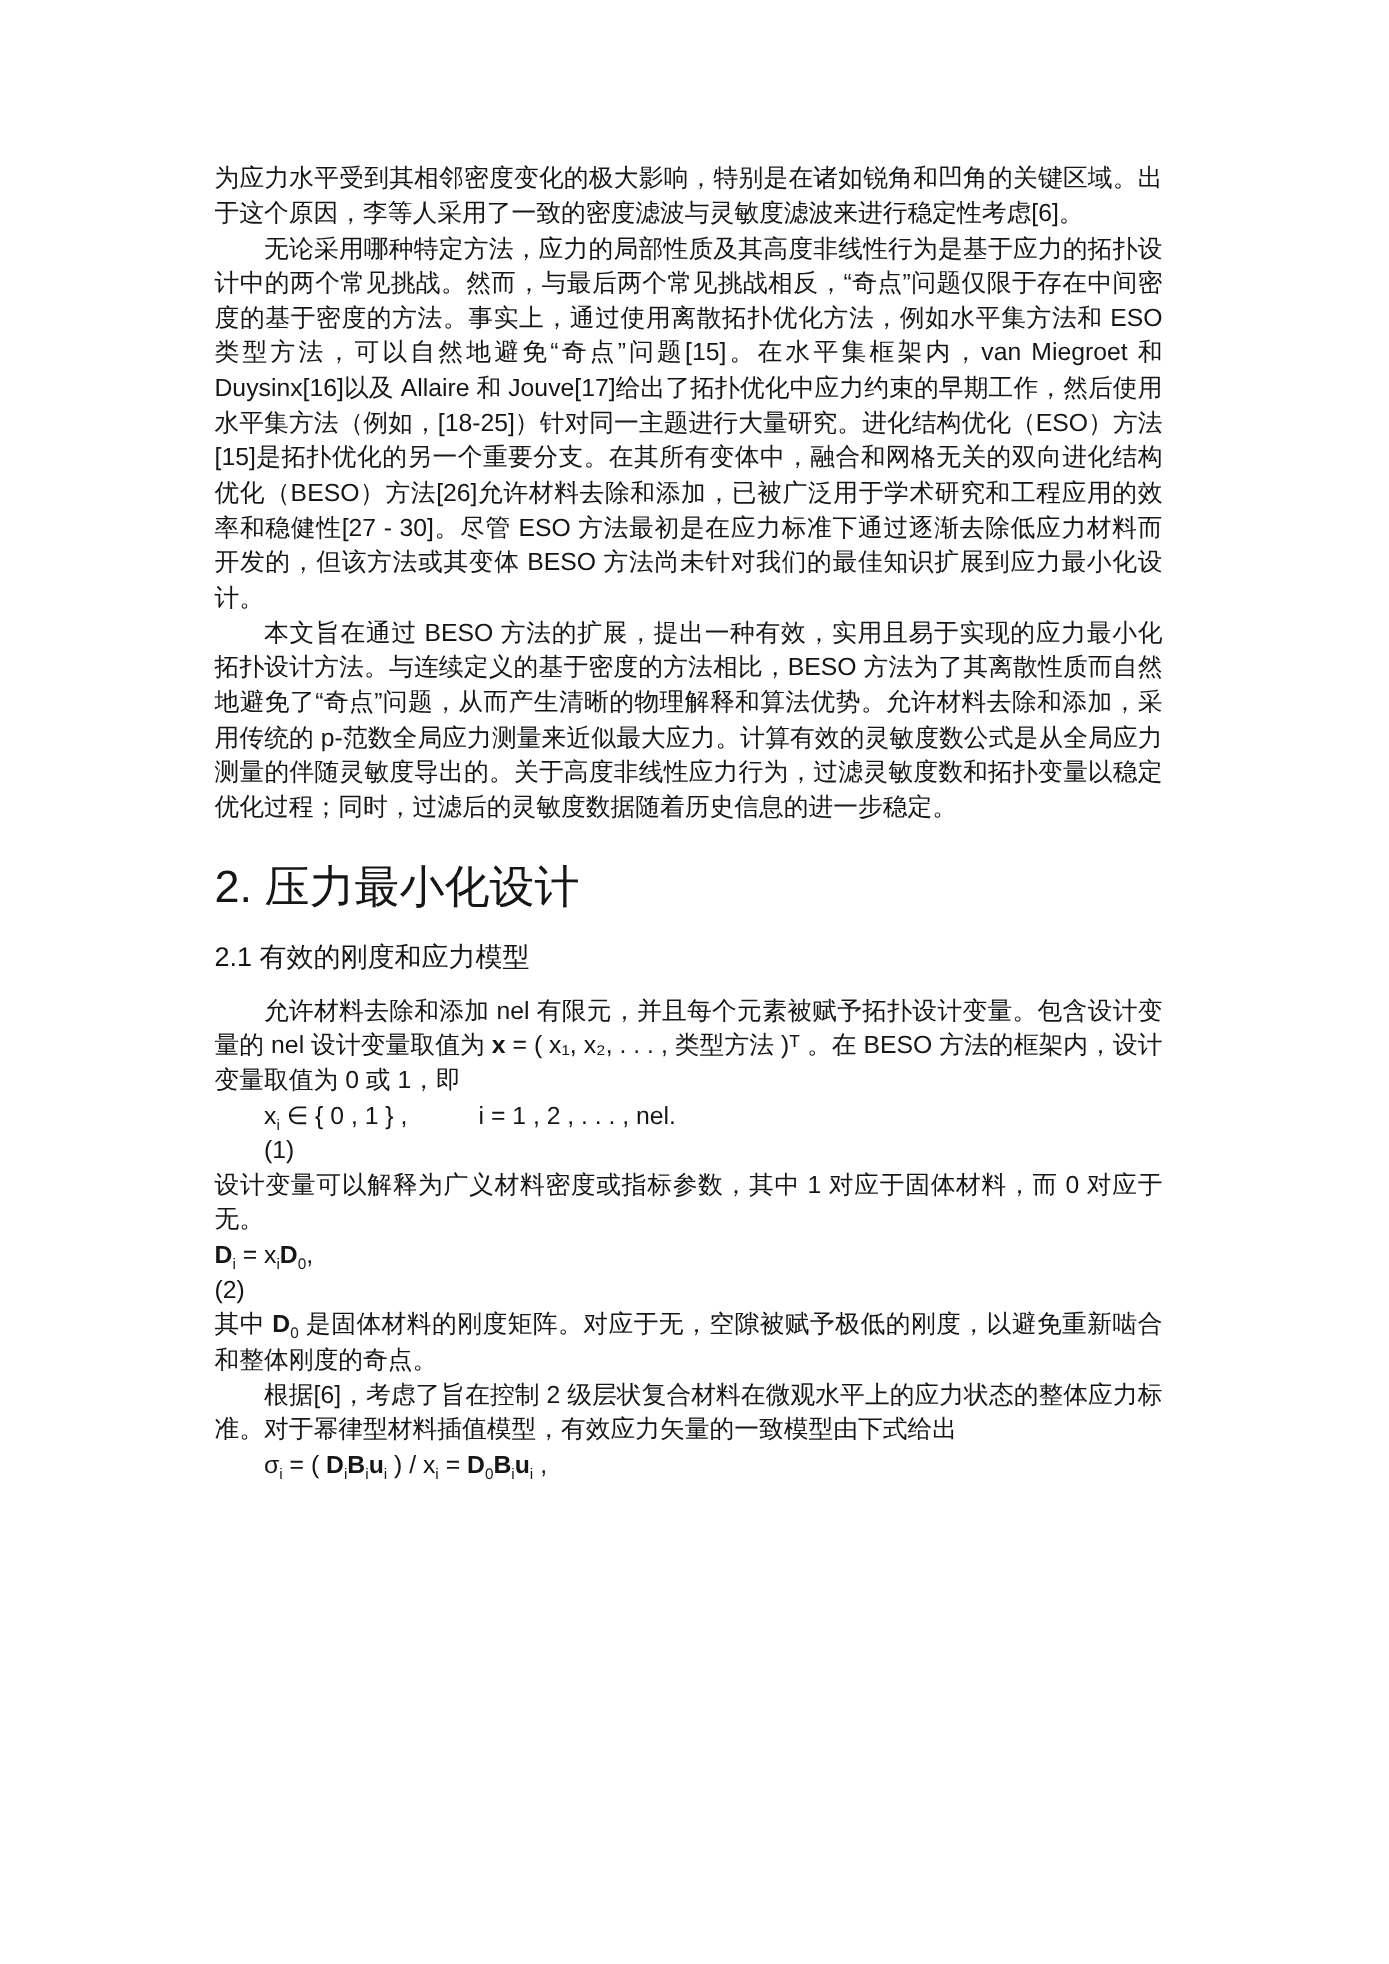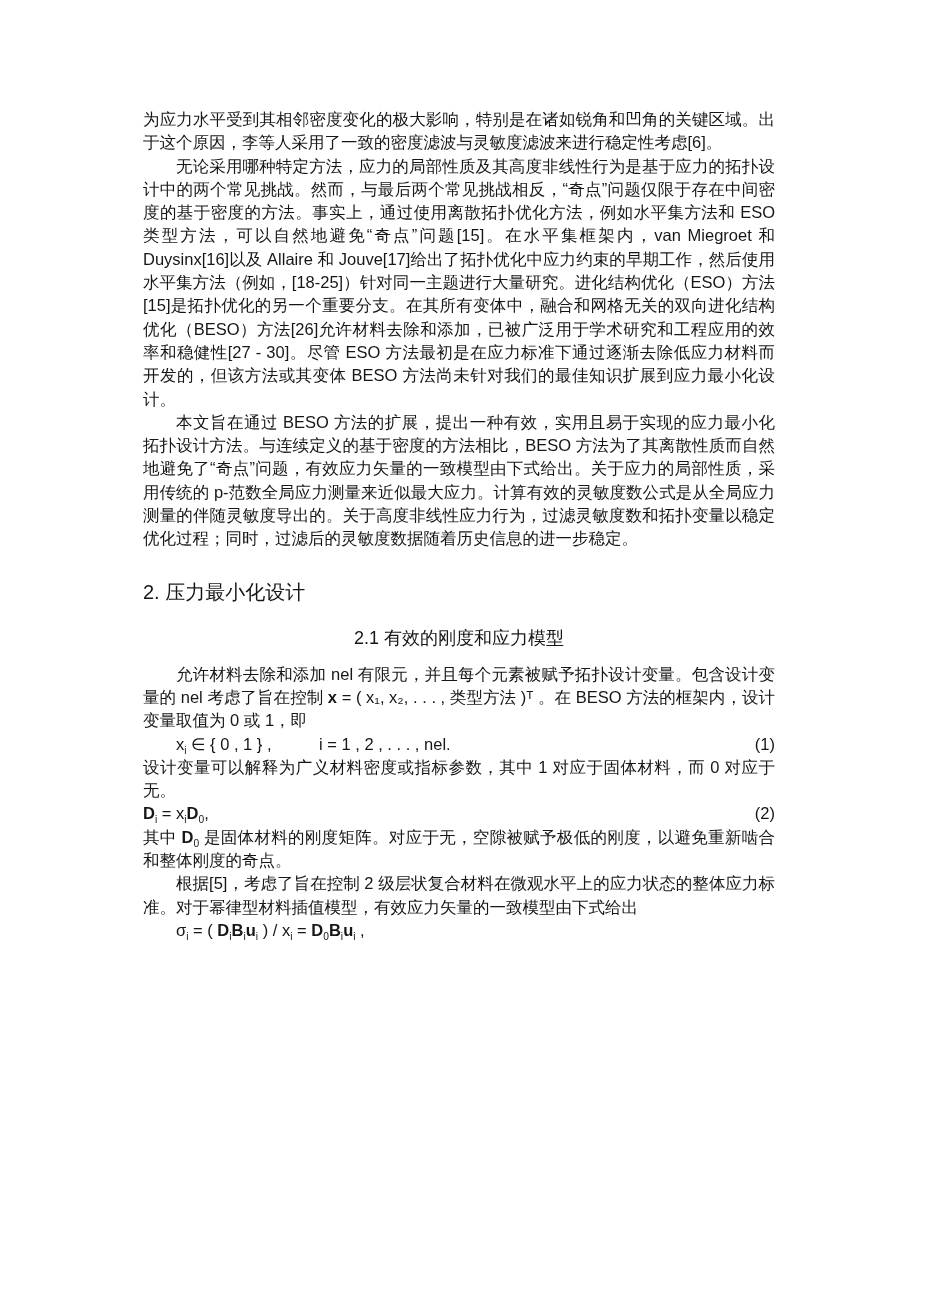--- a/index.html
+++ b/index.html
@@ -20,36 +20,36 @@
     color: #161616;
     overflow: hidden;
   }
   p.para {
     margin: 0;
     text-align: justify;
     text-indent: 2em;
   }
   p.no-indent { text-indent: 0; }
   h2.sec {
-    font-size: 20px;
+    font-size: 30px;
     font-weight: 400;
     margin: 26px 0 18px 0;
     line-height: 30px;
   }
   h3.subsec {
     font-size: 18px;
     font-weight: 400;
     margin: 16px 0 12px 0;
     line-height: 26px;
-    text-align: center;
   }
   .eqrow {
     display: flex;
     justify-content: space-between;
     align-items: baseline;
+    flex-direction: column;
   }
   .eqrow.indent { padding-left: 2em; }
   .eqbody { white-space: nowrap; }
   .eqnum { flex: 0 0 auto; }
   .eqgap { display: inline-block; width: 2.6em; }
   sub {
     font-size: 0.62em;
     line-height: 0;
   }
   .bf { font-weight: bold; }
@@ -57,43 +57,43 @@
 </style>
 </head>
 <body>
 
 <div class="page">
 
   <p class="para no-indent">为应力水平受到其相邻密度变化的极大影响，特别是在诸如锐角和凹角的关键区域。出于这个原因，李等人采用了一致的密度滤波与灵敏度滤波来进行稳定性考虑[6]。</p>
 
   <p class="para">无论采用哪种特定方法，应力的局部性质及其高度非线性行为是基于应力的拓扑设计中的两个常见挑战。然而，与最后两个常见挑战相反，“奇点”问题仅限于存在中间密度的基于密度的方法。事实上，通过使用离散拓扑优化方法，例如水平集方法和 ESO 类型方法，可以自然地避免“奇点”问题[15]。在水平集框架内，van Miegroet 和 Duysinx[16]以及 Allaire 和 Jouve[17]给出了拓扑优化中应力约束的早期工作，然后使用水平集方法（例如，[18-25]）针对同一主题进行大量研究。进化结构优化（ESO）方法[15]是拓扑优化的另一个重要分支。在其所有变体中，融合和网格无关的双向进化结构优化（BESO）方法[26]允许材料去除和添加，已被广泛用于学术研究和工程应用的效率和稳健性[27 - 30]。尽管 ESO 方法最初是在应力标准下通过逐渐去除低应力材料而开发的，但该方法或其变体 BESO 方法尚未针对我们的最佳知识扩展到应力最小化设计。</p>
 
-  <p class="para">本文旨在通过 BESO 方法的扩展，提出一种有效，实用且易于实现的应力最小化拓扑设计方法。与连续定义的基于密度的方法相比，BESO 方法为了其离散性质而自然地避免了“奇点”问题，有效应力矢量的一致模型由下式给出。关于应力的局部性质，采用传统的 p-范数全局应力测量来近似最大应力。计算有效的灵敏度数公式是从全局应力测量的伴随灵敏度导出的。关于高度非线性应力行为，过滤灵敏度数和拓扑变量以稳定优化过程；同时，过滤后的灵敏度数据随着历史信息的进一步稳定。</p>
+  <p class="para">本文旨在通过 BESO 方法的扩展，提出一种有效，实用且易于实现的应力最小化拓扑设计方法。与连续定义的基于密度的方法相比，BESO 方法为了其离散性质而自然地避免了“奇点”问题，从而产生清晰的物理解释和算法优势。允许材料去除和添加，采用传统的 p-范数全局应力测量来近似最大应力。计算有效的灵敏度数公式是从全局应力测量的伴随灵敏度导出的。关于高度非线性应力行为，过滤灵敏度数和拓扑变量以稳定优化过程；同时，过滤后的灵敏度数据随着历史信息的进一步稳定。</p>
 
 
   <h2 class="sec">2. 压力最小化设计</h2>
 
   <h3 class="subsec">2.1 有效的刚度和应力模型</h3>
 
-  <p class="para"><span>允许材料去除和添加 </span><span class="it">nel</span><span> 有限元，并且每个元素被赋予拓扑设计变量。包含设计变量的 </span><span class="it">nel</span><span> 考虑了旨在控制 </span><span class="bf">x</span><span> = ( </span><span class="it">x₁, x₂, . . . , 类型方法</span><span> )ᵀ 。在 BESO 方法的框架内，设计变量取值为 0 或 1，即</span></p>
+  <p class="para"><span>允许材料去除和添加 </span><span class="it">nel</span><span> 有限元，并且每个元素被赋予拓扑设计变量。包含设计变量的 </span><span class="it">nel</span><span> 设计变量取值为 </span><span class="bf">x</span><span> = ( </span><span class="it">x₁, x₂, . . . , 类型方法</span><span> )ᵀ 。在 BESO 方法的框架内，设计变量取值为 0 或 1，即</span></p>
 
   <div class="eqrow indent">
     <span class="eqbody"><span class="it">x</span><sub class="it">i</sub><span> ∈ { 0 , 1 } , </span><span class="eqgap"></span><span class="it">i</span><span> = 1 , 2 , . . . , </span><span class="it">nel.</span></span>
     <span class="eqnum">(1)</span>
   </div>
 
   <p class="para no-indent">设计变量可以解释为广义材料密度或指标参数，其中 1 对应于固体材料，而 0 对应于无。</p>
 
 
   <div class="eqrow">
     <span class="eqbody"><span class="bf">D</span><sub class="it">i</sub><span> = </span><span class="it">x</span><sub class="it">i</sub><span class="bf">D</span><sub>0</sub><span>,</span></span>
     <span class="eqnum">(2)</span>
   </div>
 
   <p class="para no-indent"><span>其中 </span><span class="bf">D</span><sub>0</sub><span> 是固体材料的刚度矩阵。对应于无，空隙被赋予极低的刚度，以避免重新啮合和整体刚度的奇点。</span></p>
 
-  <p class="para">根据[5]，考虑了旨在控制 2 级层状复合材料在微观水平上的应力状态的整体应力标准。对于幂律型材料插值模型，有效应力矢量的一致模型由下式给出</p>
+  <p class="para">根据[6]，考虑了旨在控制 2 级层状复合材料在微观水平上的应力状态的整体应力标准。对于幂律型材料插值模型，有效应力矢量的一致模型由下式给出</p>
 
   <div class="eqrow indent">
     <span class="eqbody"><span class="it">σ</span><sub class="it">i</sub><span> = ( </span><span class="bf">D</span><sub class="it">i</sub><span class="bf">B</span><sub class="it">i</sub><span class="bf">u</span><sub class="it">i</sub><span> ) / </span><span class="it">x</span><sub class="it">i</sub><span> = </span><span class="bf">D</span><sub>0</sub><span class="bf">B</span><sub class="it">i</sub><span class="bf">u</span><sub class="it">i</sub><span> ,</span></span>
   </div>
 
 </div>
 
 </body></html>

